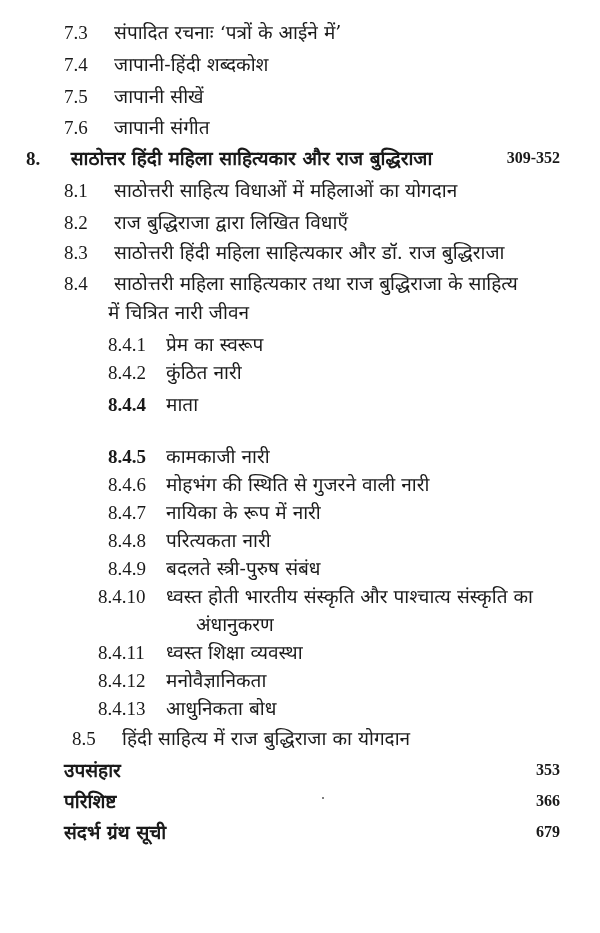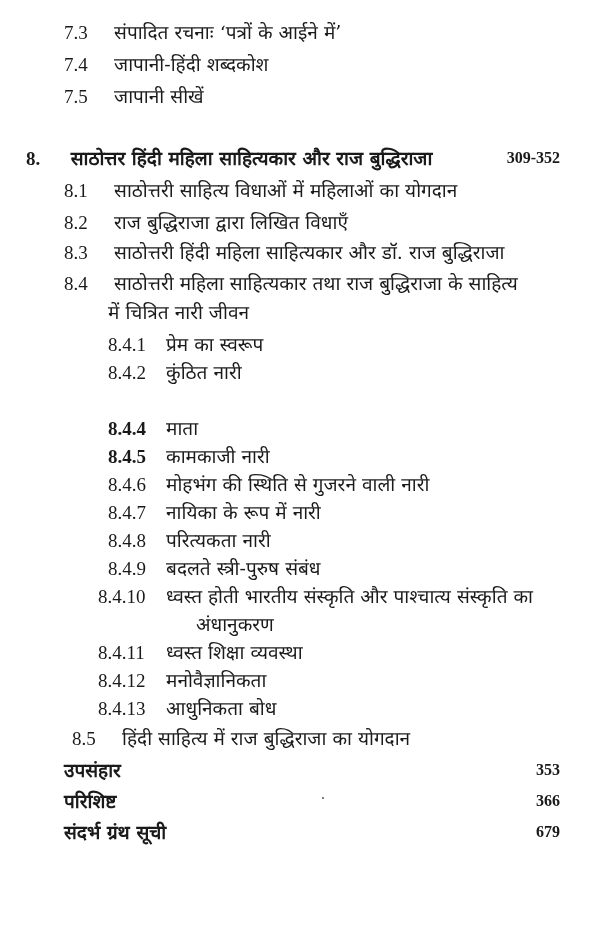--- a/index.html
+++ b/index.html
@@ -68,20 +68,24 @@
     <span class="txt">संपादित रचनाः ‘पत्रों के आईने में’</span>
   </div>
   <div class="line" style="left:64px; top:50px;">
     <span class="num" style="width:44px;">7.4</span>
     <span class="txt">जापानी-हिंदी शब्दकोश</span>
   </div>
   <div class="line" style="left:64px; top:82px;">
     <span class="num" style="width:44px;">7.5</span>
     <span class="txt">जापानी सीखें</span>
   </div>
+  <div class="line" style="left:64px; top:113px;">
+    <span class="num" style="width:44px;">7.6</span>
+    <span class="txt">जापानी संगीत</span>
+  </div>
 
   <div class="line bold" style="left:26px; top:144px;">
     <span class="num bold" style="width:38px;">8.</span>
     <span class="txt">साठोत्तर हिंदी महिला साहित्यकार और राज बुद्धिराजा</span>
   </div>
   <div class="pg" style="right:40px; top:144px;">309-352</div>
 
   <div class="line" style="left:64px; top:176px;">
     <span class="num" style="width:44px;">8.1</span>
     <span class="txt">साठोत्तरी साहित्य विधाओं में महिलाओं का योगदान</span>
@@ -104,21 +108,21 @@
   </div>
 
   <div class="line" style="left:108px; top:330px;">
     <span class="num" style="width:52px;">8.4.1</span>
     <span class="txt">प्रेम का स्वरूप</span>
   </div>
   <div class="line" style="left:108px; top:358px;">
     <span class="num" style="width:52px;">8.4.2</span>
     <span class="txt">कुंठित नारी</span>
   </div>
-  <div class="line" style="left:108px; top:414px;">
+  <div class="line" style="left:108px; top:390px;">
     <span class="num bold" style="width:52px;">8.4.4</span>
     <span class="txt">माता</span>
   </div>
   <div class="line" style="left:108px; top:442px;">
     <span class="num bold" style="width:52px;">8.4.5</span>
     <span class="txt">कामकाजी नारी</span>
   </div>
   <div class="line" style="left:108px; top:470px;">
     <span class="num" style="width:52px;">8.4.6</span>
     <span class="txt">मोहभंग की स्थिति से गुजरने वाली नारी</span>

